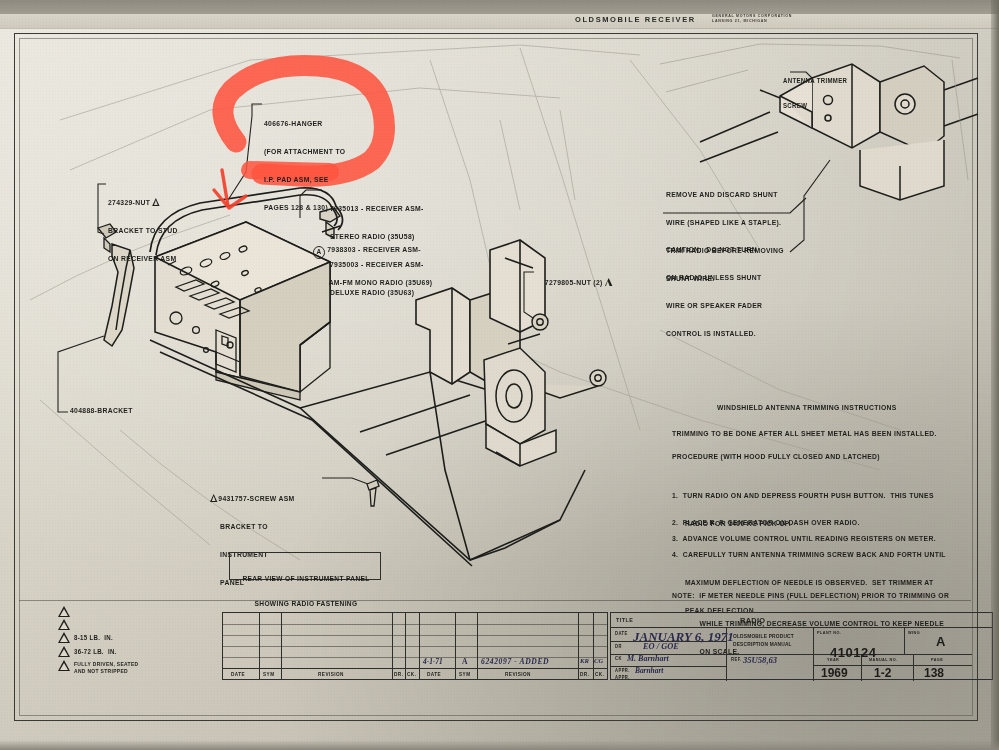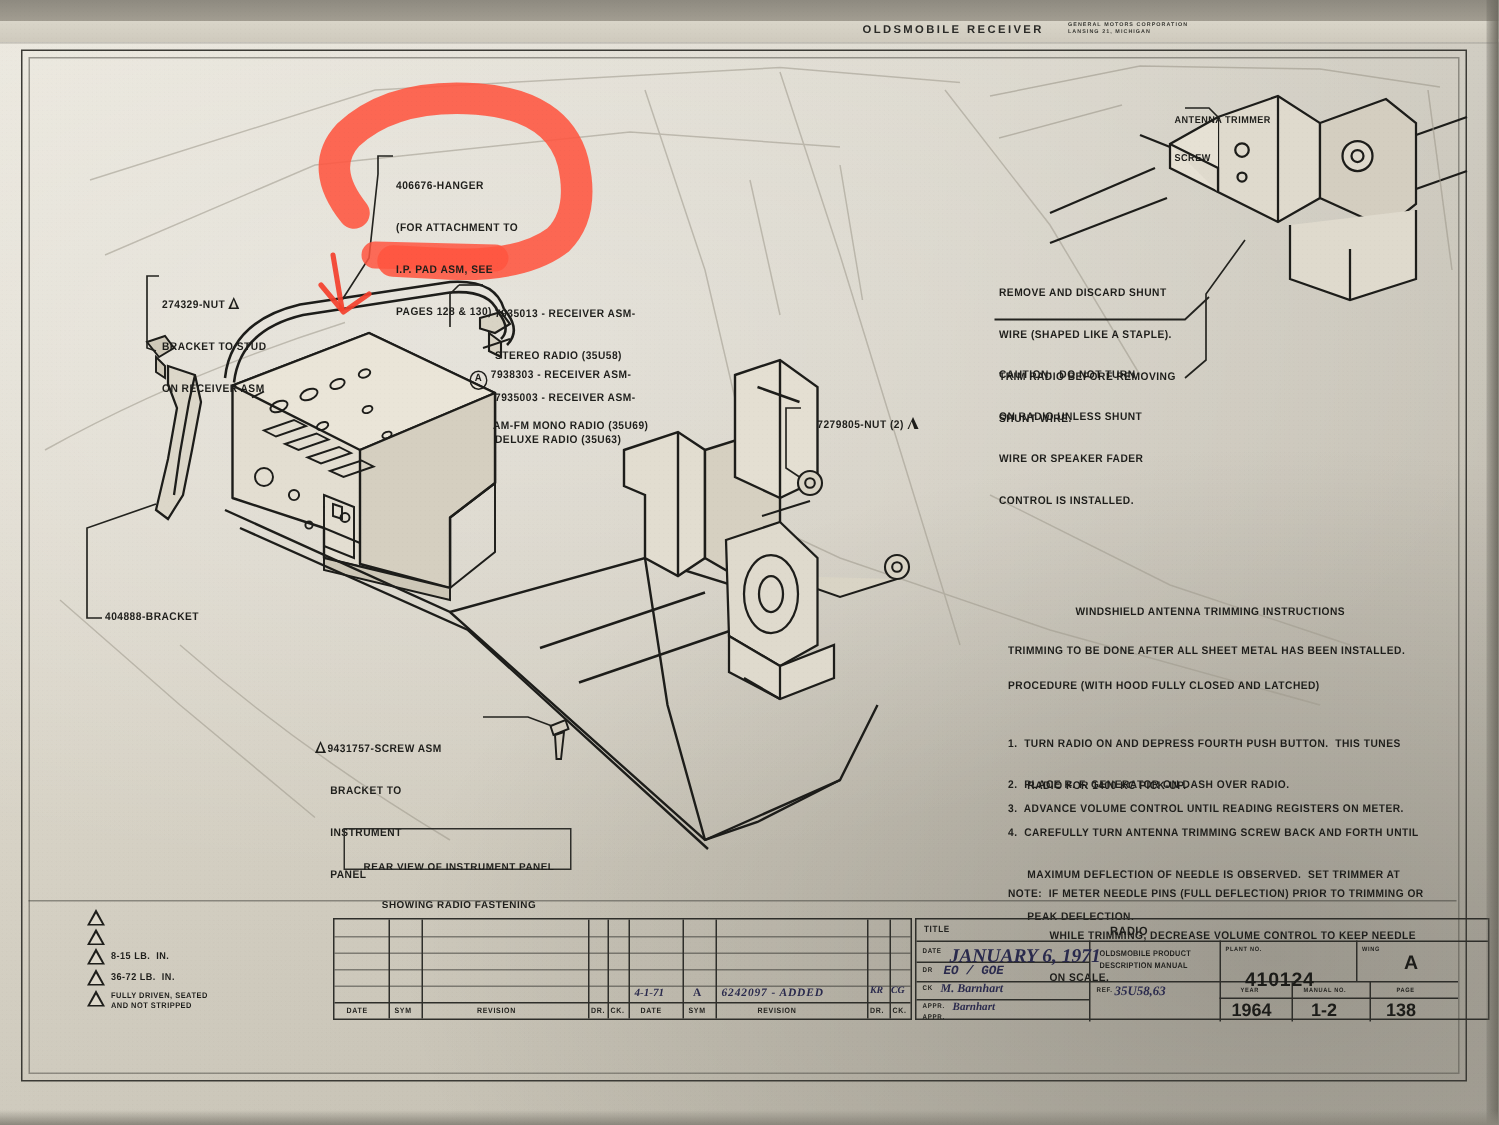--- a/index.html
+++ b/index.html
@@ -438,40 +438,40 @@
     <div class="tbl-line" style="left:250px;top:41px;width:1.1px;height:27px;"></div>
     <div class="tbl-line" style="left:302px;top:41px;width:1.1px;height:27px;"></div>
     <div class="tbl-line" style="left:202px;top:52px;width:159px;height:.9px;"></div>
 
     <span class="tl" style="left:5px;top:4px;font-size:6px;">TITLE</span>
     <span class="eng" style="left:129px;top:3px;font-size:8px;">RADIO</span>
 
     <span class="tl" style="left:4px;top:18px;font-size:4.6px;">DATE</span>
     <span class="hand" style="left:22px;top:16px;font-size:13px;">JANUARY 6, 1971</span>
     <span class="tl" style="left:4px;top:31px;font-size:4.6px;">DR</span>
-    <span class="hand" style="left:18px;top:29px;font-size:8.4px;font-family:Liberation Mono, monospace;">EO / GOE</span>
+    <span class="hand" style="left:32px;top:29px;font-size:8.4px;">EO / GOE</span>
     <span class="tl" style="left:4px;top:43px;font-size:4.6px;">CK</span>
     <span class="hand" style="left:16px;top:41px;font-size:8px;">M. Barnhart</span>
     <span class="tl" style="left:4px;top:55px;font-size:4.6px;">APPR.</span>
     <span class="hand" style="left:24px;top:53px;font-size:7.4px;">Barnhart</span>
     <span class="tl" style="left:4px;top:62px;font-size:4.6px;">APPR.</span>
 
     <span class="tl" style="left:122px;top:20px;font-size:5.4px;letter-spacing:.2px;">OLDSMOBILE PRODUCT</span>
     <span class="tl" style="left:122px;top:28px;font-size:5.4px;letter-spacing:.2px;">DESCRIPTION MANUAL</span>
 
     <span class="tl" style="left:206px;top:17px;font-size:4.2px;">PLANT NO.</span>
     <span class="big" style="left:219px;top:32px;font-size:13px;letter-spacing:.5px;">410124</span>
     <span class="tl" style="left:297px;top:17px;font-size:4.2px;">WING</span>
     <span class="big" style="left:325px;top:21px;font-size:13px;">A</span>
 
     <span class="tl" style="left:120px;top:44px;font-size:4.6px;">REF.</span>
     <span class="hand" style="left:132px;top:42px;font-size:8.6px;">35U58,63</span>
 
     <span class="tl" style="left:216px;top:44px;font-size:4.2px;">YEAR</span>
-    <span class="big" style="left:210px;top:53px;font-size:12px;">1964</span>
+    <span class="big" style="left:210px;top:53px;font-size:12px;">1969</span>
     <span class="tl" style="left:258px;top:44px;font-size:4.2px;">MANUAL NO.</span>
     <span class="big" style="left:263px;top:53px;font-size:12px;">1-2</span>
     <span class="tl" style="left:320px;top:44px;font-size:4.2px;">PAGE</span>
     <span class="big" style="left:313px;top:53px;font-size:12px;">138</span>
   </div>
 
   <div class="tbl-line" style="left:19px;top:600px;width:952px;height:1px;opacity:.45;"></div>
 
   <div class="surface-right"></div>
   <div class="surface-bottom"></div>

